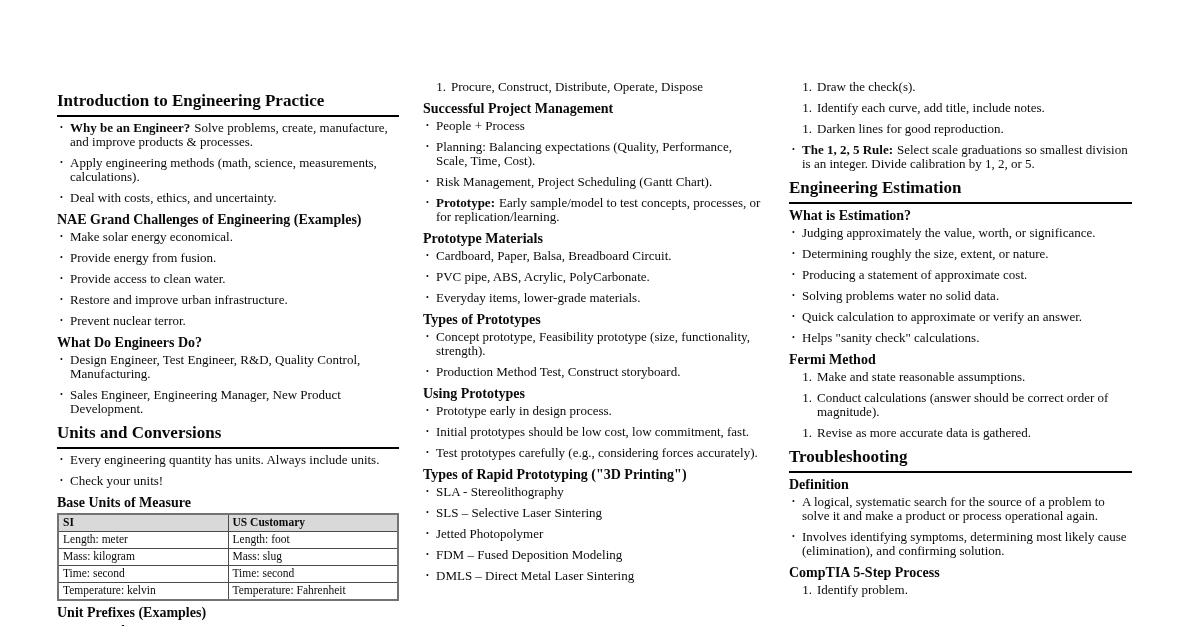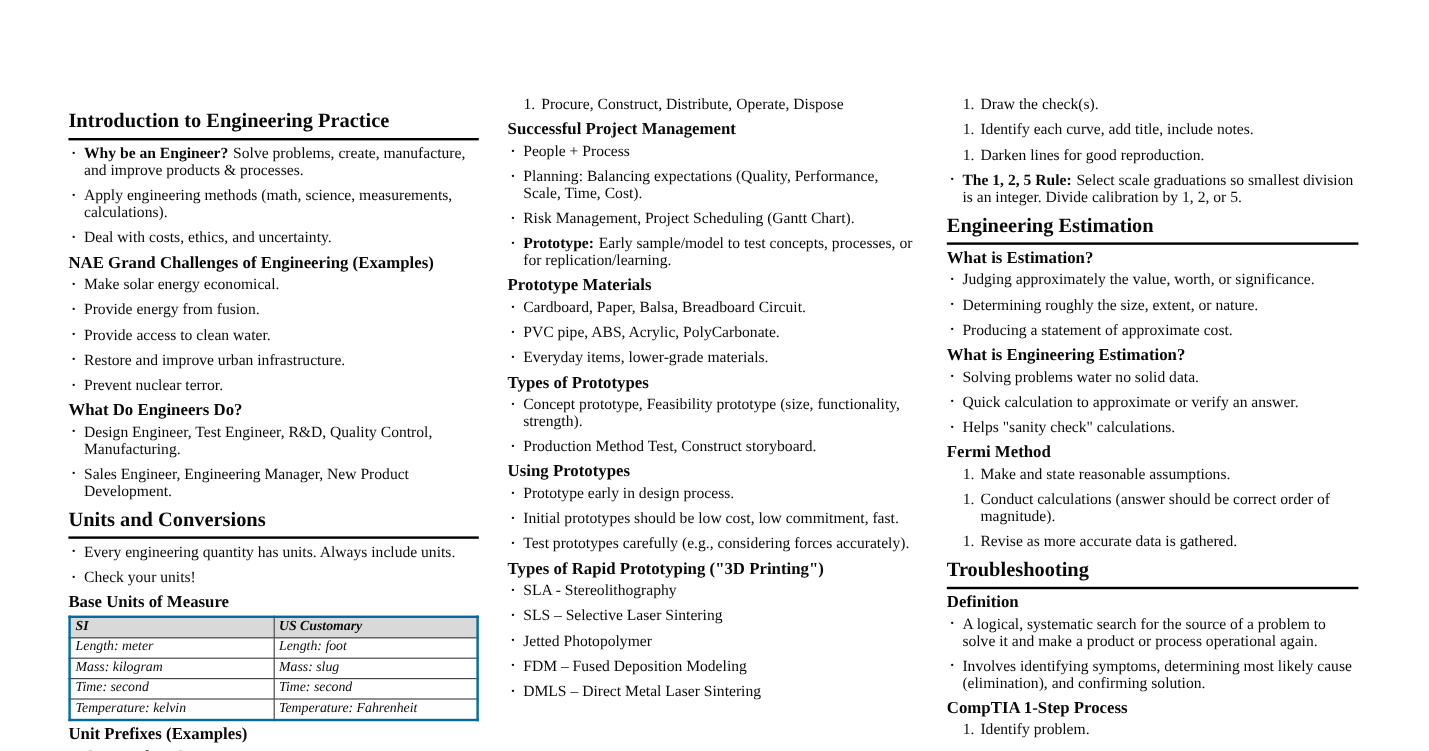--- a/index.html
+++ b/index.html
@@ -58,24 +58,23 @@
     margin-right: 5px;
     text-align: right;
     line-height: 14px;
   }
   .item-text { flex: 1 1 auto; }
   .lead { margin-right: 4px; }
 
   table.units-table {
     width: 100%;
     border-collapse: collapse;
-    border: 2px solid #0369a1;
+    border: 2px solid #737373;
     margin: 2px 0 4px 0;
     font-size: 11.5px;
-    font-style: italic;
   }
   table.units-table th, table.units-table td {
     border: 1px solid #4a4a4a;
     padding: 1px 4px 2px 4px;
     text-align: left;
     line-height: 13px;
     width: 50%;
   }
   table.units-table th {
     background: #d9d9d9;
@@ -275,21 +274,20 @@
         <span class="item-text"><span>Judging approximately the value, worth, or significance.</span></span>
       </div>
       <div class="blk item">
         <span class="bullet-marker">•</span>
         <span class="item-text"><span>Determining roughly the size, extent, or nature.</span></span>
       </div>
       <div class="blk item">
         <span class="bullet-marker">•</span>
         <span class="item-text"><span>Producing a statement of approximate cost.</span></span>
       </div>
-      <div class="blk h3">What is Engineering Estimation?</div>
       <div class="blk item">
         <span class="bullet-marker">•</span>
         <span class="item-text"><span>Solving problems water no solid data.</span></span>
       </div>
       <div class="blk item">
         <span class="bullet-marker">•</span>
         <span class="item-text"><span>Quick calculation to approximate or verify an answer.</span></span>
       </div>
       <div class="blk item">
         <span class="bullet-marker">•</span>
@@ -311,19 +309,19 @@
       <div class="blk h2">Troubleshooting</div>
       <div class="blk h3">Definition</div>
       <div class="blk item">
         <span class="bullet-marker">•</span>
         <span class="item-text"><span>A logical, systematic search for the source of a problem to solve it and make a product or process operational again.</span></span>
       </div>
       <div class="blk item">
         <span class="bullet-marker">•</span>
         <span class="item-text"><span>Involves identifying symptoms, determining most likely cause (elimination), and confirming solution.</span></span>
       </div>
-      <div class="blk h3">CompTIA 1-Step Process</div>
+      <div class="blk h3">CompTIA 5-Step Process</div>
       <div class="blk item">
         <span class="num-marker">1.</span>
         <span class="item-text"><span>Identify problem.</span></span>
       </div>
     </div>
 </div>
 
 </body></html>

